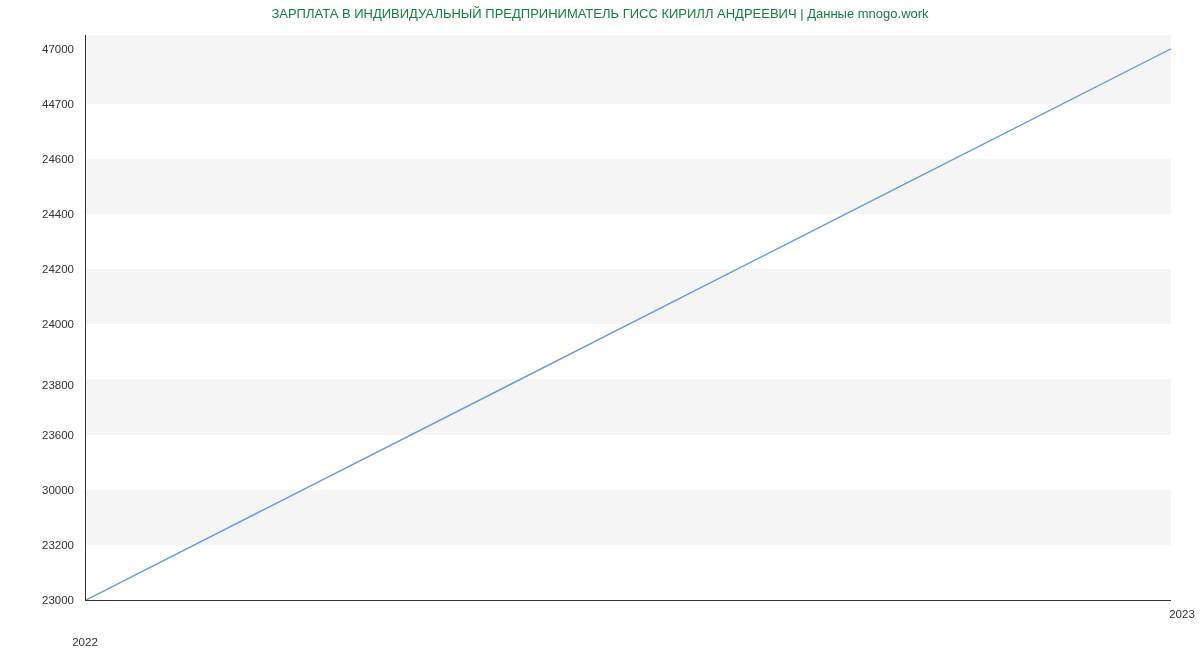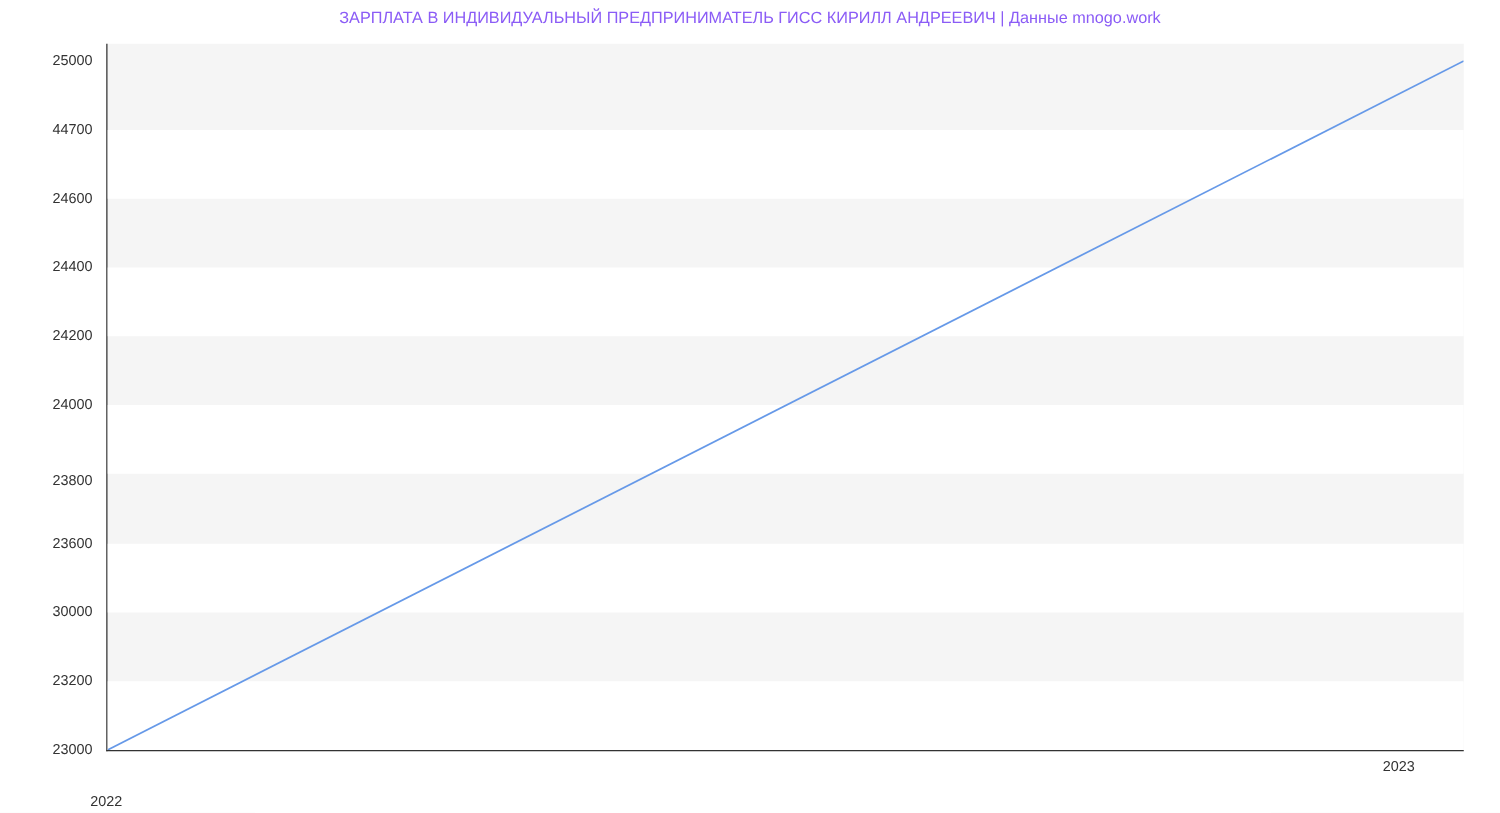--- a/index.html
+++ b/index.html
@@ -17,21 +17,21 @@
     width: 1200px;
     height: 650px;
   }
   .title {
     position: absolute;
     top: 6px;
     left: 0;
     width: 1200px;
     text-align: center;
     font-size: 13px;
-    color: #8b5cf6;
+    color: #15803d;
     font-weight: normal;
   }
   .plot {
     position: absolute;
     left: 85px;
     top: 35px;
     width: 1085px;
     height: 565px;
     background: #f5f5f5;
     border-left: 1px solid #333;
@@ -93,32 +93,32 @@
       <div class="y-tick" style="top: 565px;">23000</div>
       <div class="y-tick" style="top: 509.878px;">23200</div>
       <div class="y-tick" style="top: 454.756px;">30000</div>
       <div class="y-tick" style="top: 399.634px;">23600</div>
       <div class="y-tick" style="top: 350px;">23800</div>
       <div class="y-tick" style="top: 289.39px;">24000</div>
       <div class="y-tick" style="top: 234.268px;">24200</div>
       <div class="y-tick" style="top: 179.146px;">24400</div>
       <div class="y-tick" style="top: 124.024px;">24600</div>
       <div class="y-tick" style="top: 68.9024px;">44700</div>
-      <div class="y-tick" style="top: 13.7805px;">25000</div>
+      <div class="y-tick" style="top: 13.7805px;">47000</div>
     </div>
 
   <div class="plot">
       <div class="white-band" style="top: 68.9024px; height: 55.122px;"></div>
       <div class="white-band" style="top: 179.146px; height: 55.122px;"></div>
       <div class="white-band" style="top: 289.39px; height: 55.122px;"></div>
       <div class="white-band" style="top: 399.634px; height: 55.122px;"></div>
       <div class="white-band" style="top: 509.878px; height: 55.122px;"></div>
     <svg class="line-layer" preserveAspectRatio="none" viewBox="0 0 1085 565">
         <path d="M0 565 L1085 13.780487804878021" stroke="#6699e8" stroke-width="1.4" fill="none"></path>
       </svg>
   </div>
 
   <div class="x-axis">
       <div class="x-tick" style="left: 0px; margin-top: 28px;">2022</div>
-      <div class="x-tick" style="left: 1034px;">2023</div>
+      <div class="x-tick" style="left: 1097px;">2023</div>
     </div>
 
 </div>
 
 </body></html>

